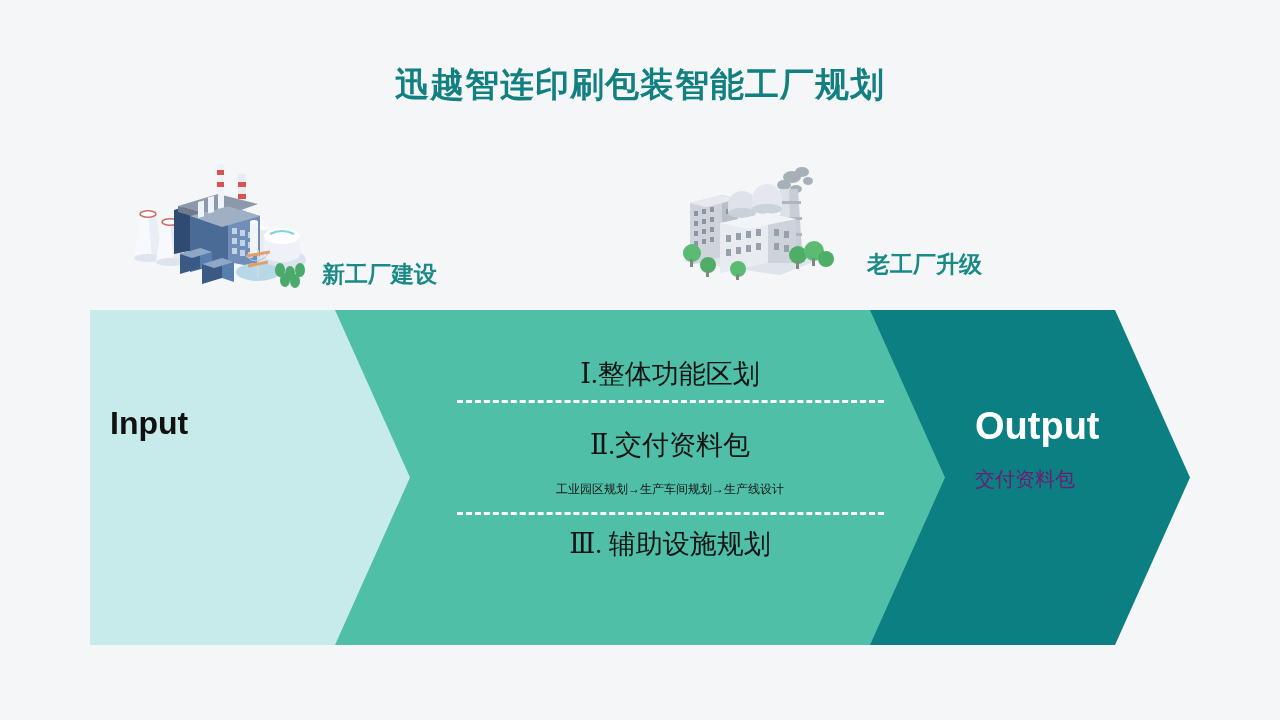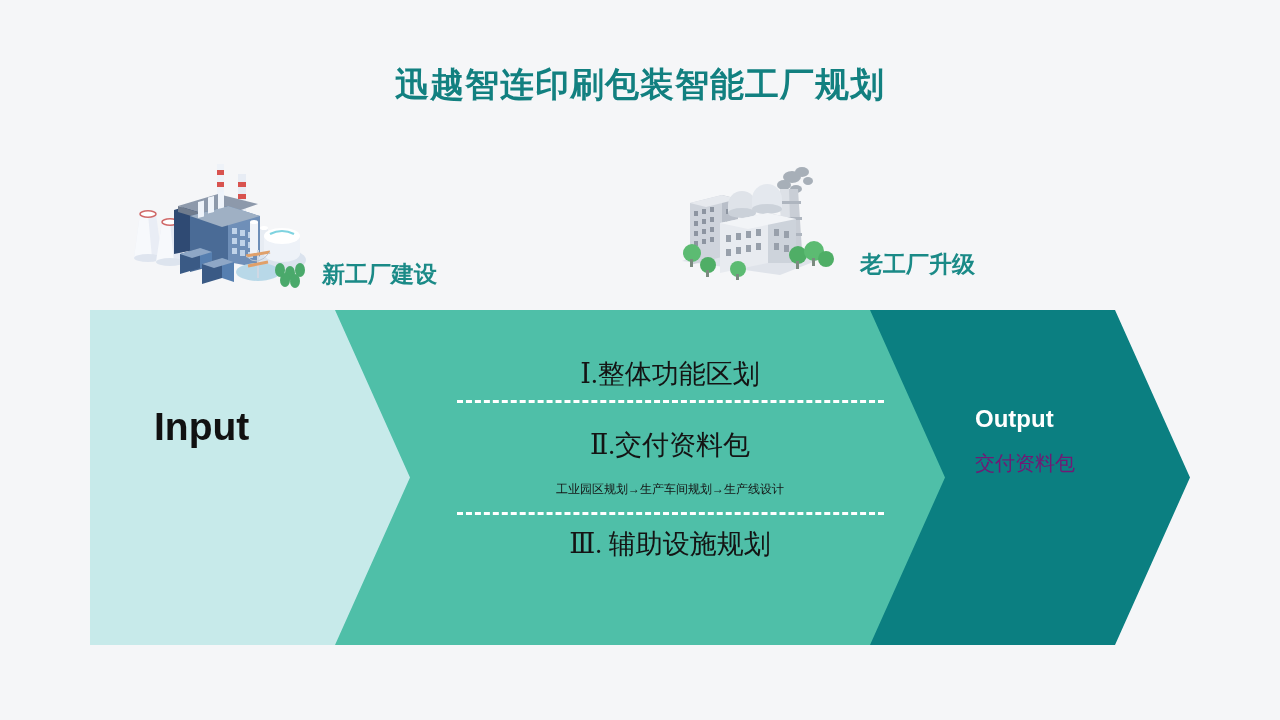--- a/index.html
+++ b/index.html
@@ -37,21 +37,21 @@
     white-space: nowrap;
   }
 
   
   .icon-group {
     position: absolute;
     display: flex;
     align-items: flex-end;
   }
   #icon-group-new { left: 118px; top: 140px; }
-  #icon-group-old { left: 676px; top: 155px; }
+  #icon-group-old { left: 676px; top: 155px; gap: 7px; }
 
   .icon-label {
     font-size: 23px;
     font-weight: bold;
     color: #1a8a87;
     white-space: nowrap;
   }
   #label-new-factory { margin-left: 14px; margin-top: 66px; }
   #label-old-factory { margin-left: 14px; margin-top: 52px; }
 
@@ -90,25 +90,24 @@
   }
 
   
   #input-texts {
     position: absolute;
     left: 20px;
     top: 96px;
     width: 230px;
   }
   #input-heading {
-    font-size: 39px;
+    font-size: 32px;
     font-weight: bold;
     color: #111111;
     line-height: 1.1;
-    margin-left: 44px;
   }
   #input-subtext {
     margin-top: 18px;
     font-size: 20px;
     color: #111111;
   }
 
   
   #process-texts {
     position: absolute;
@@ -142,21 +141,21 @@
   }
 
   
   #output-texts {
     position: absolute;
     left: 885px;
     top: 96px;
     width: 230px;
   }
   #output-heading {
-    font-size: 24px;
+    font-size: 38px;
     font-weight: bold;
     color: #ffffff;
     line-height: 1.1;
   }
   #output-subtext {
     margin-top: 18px;
     font-size: 20px;
     color: #701a75;
   }
 </style>

